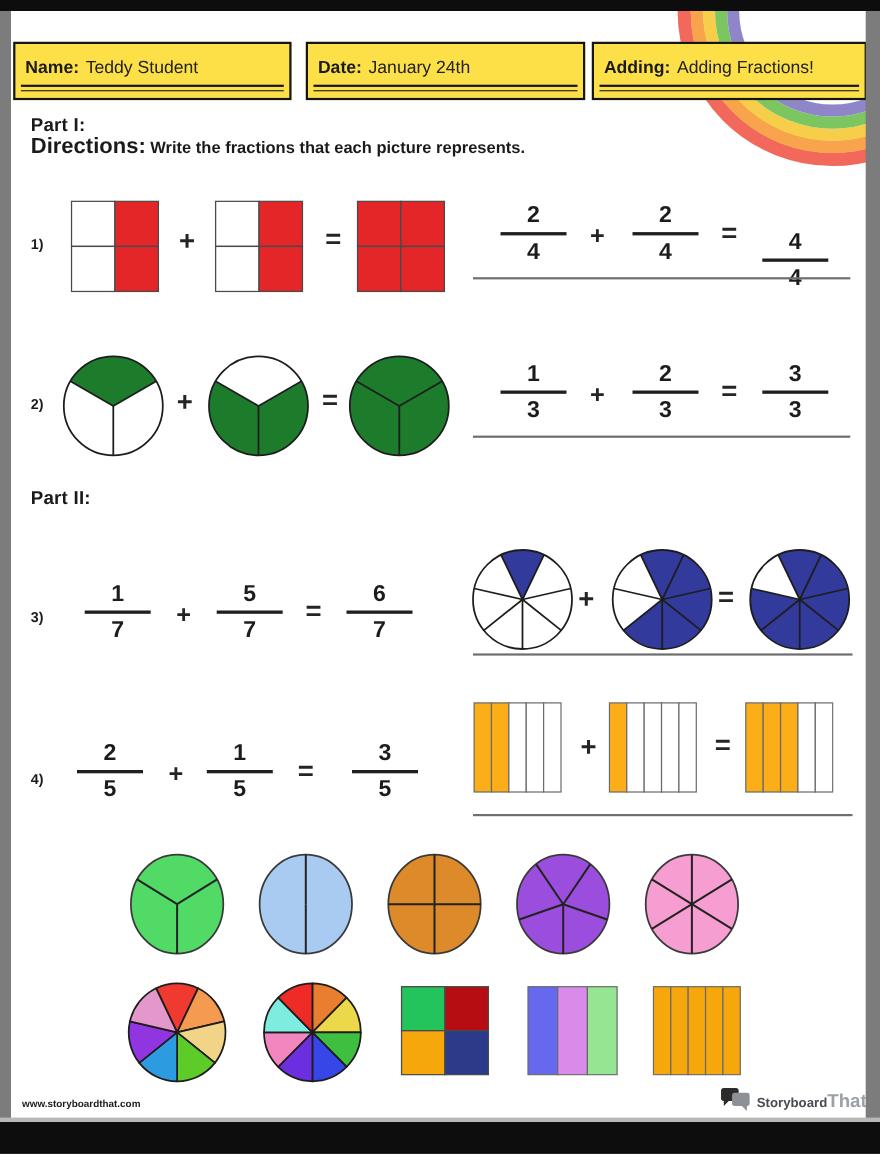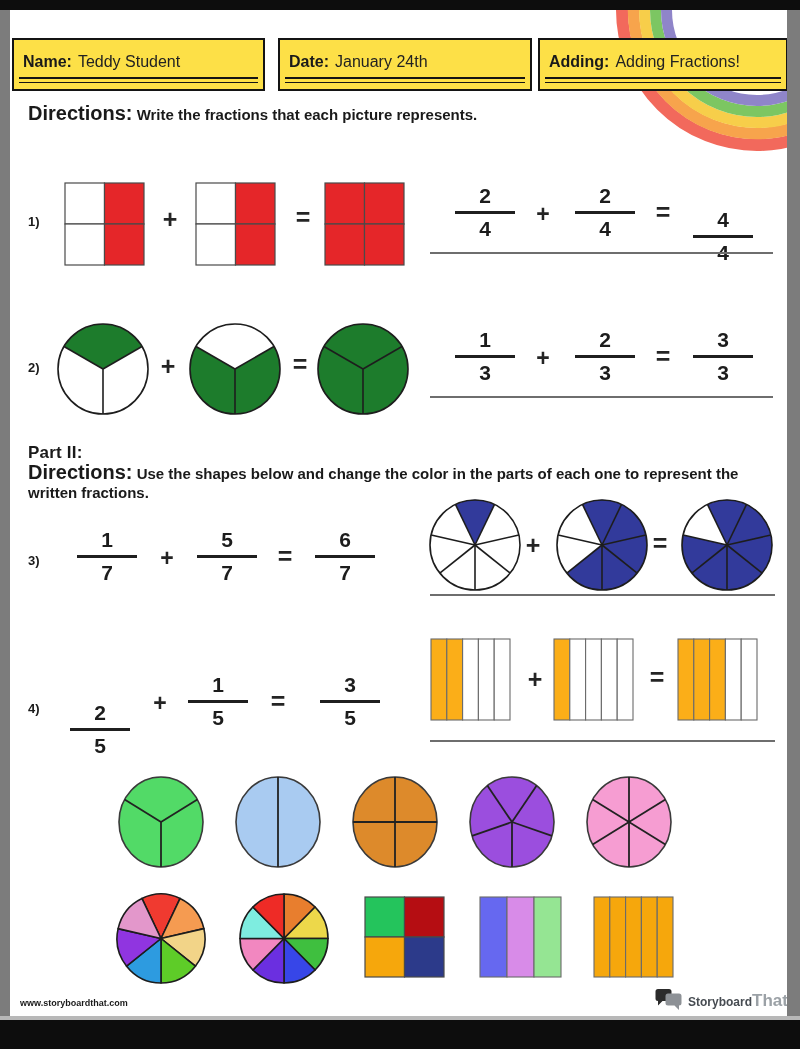--- a/index.html
+++ b/index.html
@@ -56,20 +56,21 @@
 <div class="hbox" style="left:278px;width:254px;">
   <div class="content"><span class="lbl">Date:</span><span class="val">January 24th</span></div>
   <div class="dline"></div>
 </div>
 <div class="hbox" style="left:538px;width:250px;">
   <div class="content"><span class="lbl">Adding:</span><span class="val">Adding Fractions!</span></div>
   <div class="dline"></div>
 </div>
 
 <div class="abs" style="left:28px;top:104px;width:740px;z-index:2;">
+  <div class="ptitle">Part I:</div>
   <div class="dir"><span class="dlbl">Directions:</span><span> Write the fractions that each picture represents.</span></div>
 </div>
 
 <span class="abs pnum" style="left:28px;top:214px;">1)</span>
 <div class="abs viz" id="v1a" style="left:64px;top:182px;width:81px;height:84px;">
     <svg viewBox="0 0 81 84" width="81" height="84">
       <rect x="1" y="1" width="39.5" height="41" fill="#ffffff" stroke="#4a4a4a" stroke-width="1.2"></rect>
       <rect x="40.5" y="1" width="39.5" height="41" fill="#e52629" stroke="#4a4a4a" stroke-width="1.2"></rect>
       <rect x="1" y="42" width="39.5" height="41" fill="#ffffff" stroke="#4a4a4a" stroke-width="1.2"></rect>
       <rect x="40.5" y="42" width="39.5" height="41" fill="#e52629" stroke="#4a4a4a" stroke-width="1.2"></rect>
@@ -150,21 +151,20 @@
   <span>2</span><span class="fbar"></span><span>3</span>
 </div>
 <span class="abs op" style="left:648px;top:343px;">=</span>
 <div class="abs frac" style="left:691px;top:328px;">
   <span>3</span><span class="fbar"></span><span>3</span>
 </div>
 <div class="abs ansline" style="left:430px;top:396px;width:343px;"></div>
 
 <div class="abs" style="left:28px;top:443px;width:738px;z-index:2;">
   <div class="ptitle">Part II:</div>
-  <div class="dir"><span class="dlbl">Directions:</span><span> Use the shapes below and change the color in the parts of each one to represent the written fractions.</span></div>
 </div>
 
 <span class="abs pnum" style="left:28px;top:553px;">3)</span>
 <div class="abs frac" style="left:75px;top:528px;">
   <span>1</span><span class="fbar"></span><span>7</span>
 </div>
 <span class="abs op" style="left:152px;top:545px;font-size:23px;">+</span>
 <div class="abs frac" style="left:195px;top:528px;">
   <span>5</span><span class="fbar"></span><span>7</span>
 </div>
@@ -227,21 +227,21 @@
       <line x1="47" y1="47" x2="82.18227679983954" y2="75.05721652586857" stroke="#1d1d1d" stroke-width="1.6"></line>
       <line x1="47" y1="47" x2="46.99977560052474" y2="91.99999999944049" stroke="#1d1d1d" stroke-width="1.6"></line>
       <line x1="47" y1="47" x2="11.817443378591719" y2="75.05686564071975" stroke="#1d1d1d" stroke-width="1.6"></line>
       <line x1="47" y1="47" x2="3.128293885944217" y2="36.98633919877849" stroke="#1d1d1d" stroke-width="1.6"></line>
       <ellipse cx="47" cy="47" rx="45" ry="45" fill="none" stroke="#1d1d1d" stroke-width="1.6"></ellipse>
     </svg>
   </div>
 <div class="abs ansline" style="left:430px;top:594px;width:345px;"></div>
 
 <span class="abs pnum" style="left:28px;top:701px;">4)</span>
-<div class="abs frac" style="left:68px;top:673px;margin-top:28px;">
+<div class="abs frac" style="left:68px;top:673px;">
   <span>2</span><span class="fbar"></span><span>5</span>
 </div>
 <span class="abs op" style="left:145px;top:690px;font-size:23px;">+</span>
 <div class="abs frac" style="left:186px;top:673px;">
   <span>1</span><span class="fbar"></span><span>5</span>
 </div>
 <span class="abs op" style="left:263px;top:688px;">=</span>
 <div class="abs frac" style="left:318px;top:673px;">
   <span>3</span><span class="fbar"></span><span>5</span>
 </div>

